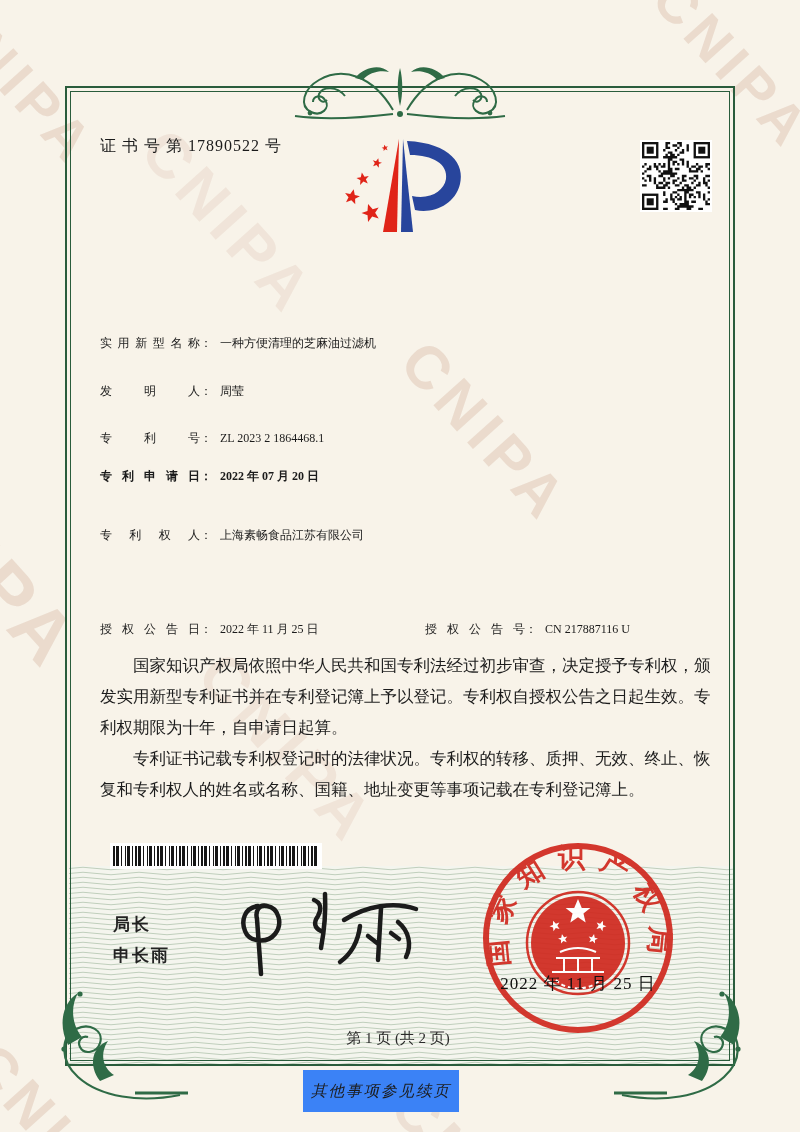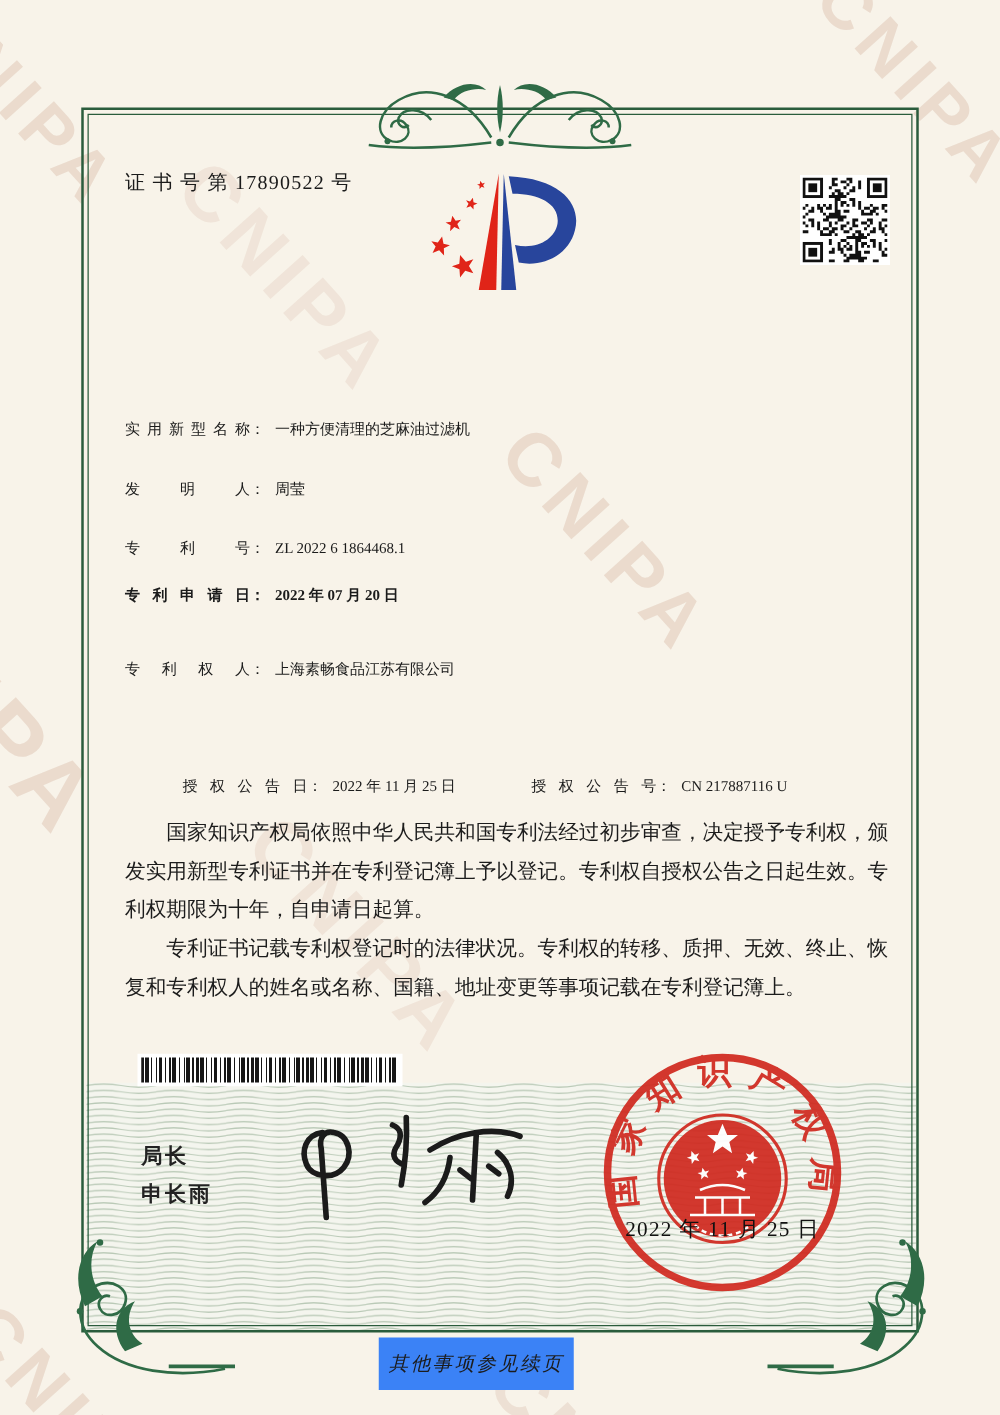--- a/index.html
+++ b/index.html
@@ -155,29 +155,29 @@
   </svg>
 
 
   <div class="field" style="top:335px;">
     <span class="flabel">实用新型名称</span><span class="colon">：</span><span class="fvalue">一种方便清理的芝麻油过滤机</span>
   </div>
   <div class="field" style="top:383px;">
     <span class="flabel">发明人</span><span class="colon">：</span><span class="fvalue">周莹</span>
   </div>
   <div class="field" style="top:430px;">
-    <span class="flabel">专利号</span><span class="colon">：</span><span class="fvalue">ZL 2022 6 1864468.1</span>
+    <span class="flabel">专利号</span><span class="colon">：</span><span class="fvalue">ZL 2023 2 1864468.1</span>
   </div>
   <div class="field" style="top:468px;font-weight:bold;">
     <span class="flabel">专利申请日</span><span class="colon">：</span><span class="fvalue">2022 年 07 月 20 日</span>
   </div>
   <div class="field" style="top:527px;">
     <span class="flabel">专利权人</span><span class="colon">：</span><span class="fvalue">上海素畅食品江苏有限公司</span>
   </div>
-  <div class="field" style="top:621px;margin-left:46px;">
+  <div class="field" style="top:621px;">
     <span class="flabel">授权公告日</span><span class="colon">：</span><span class="fvalue">2022 年 11 月 25 日</span>
   </div>
   <div class="field field2" style="top:621px;">
     <span class="flabel">授权公告号</span><span class="colon">：</span><span class="fvalue">CN 217887116 U</span>
   </div>
 
   <div class="paras">
     <p>国家知识产权局依照中华人民共和国专利法经过初步审查，决定授予专利权，颁发实用新型专利证书并在专利登记簿上予以登记。专利权自授权公告之日起生效。专利权期限为十年，自申请日起算。</p>
     <p>专利证书记载专利权登记时的法律状况。专利权的转移、质押、无效、终止、恢复和专利权人的姓名或名称、国籍、地址变更等事项记载在专利登记簿上。</p>
   </div>
@@ -223,17 +223,18 @@
           <path d="M76,118 L120,118"></path>
           <path d="M84,118 L84,132 M98,118 L98,132 M112,118 L112,132"></path>
           <path d="M72,132 L124,132"></path>
           <path d="M76,140 A26,18 0 0 0 120,140" stroke-dasharray="4 3"></path>
         </g>
       </g>
     </g>
   </svg>
   <div class="seal-date">2022 年 11 月 25 日</div>
 
+  <div class="page-info">第 1 页 (共 2 页)</div>
   <div class="cont-box">
     <span class="cont-note">其他事项参见续页</span>
   </div>
 
 </div>
 
 </body></html>

